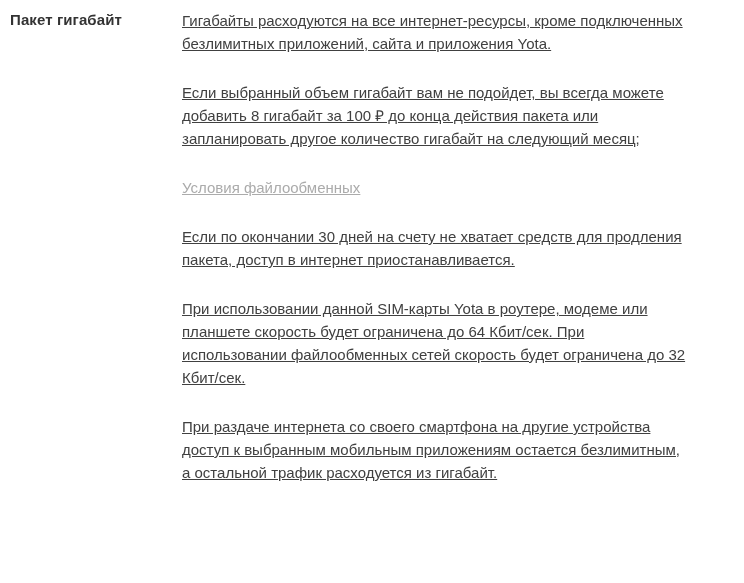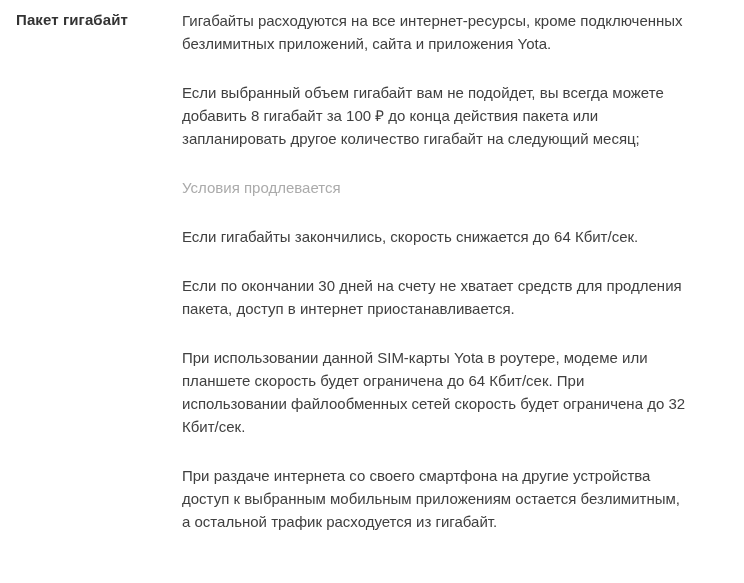--- a/index.html
+++ b/index.html
@@ -15,51 +15,51 @@
   }
   .spec-row {
     display: flex;
     align-items: flex-start;
     padding-top: 9px;
     box-sizing: border-box;
   }
   .label-col {
     width: 182px;
     box-sizing: border-box;
-    padding-left: 16px;
+    padding-left: 10px;
     padding-top: 2px;
     font-size: 15px;
     font-weight: bold;
     color: #333333;
     letter-spacing: 0.1px;
     flex-shrink: 0;
   }
   .content-col {
     width: 505px;
     font-size: 15px;
     line-height: 23px;
     color: #404040;
   }
   .content-col p {
     margin: 0 0 26px 0;
+    text-decoration: underline;
   }
   .content-col p:last-child {
     margin-bottom: 0;
   }
   .content-col p.subheader {
     color: #ababab;
   }
 </style>
 </head>
 <body>
 
 <div class="spec-row">
   <div class="label-col">Пакет гигабайт</div>
   <div class="content-col">
     <p>Гигабайты расходуются на все интернет-ресурсы, кроме подключенных безлимитных приложений, сайта и приложения Yota.</p>
     <p>Если выбранный объем гигабайт вам не подойдет, вы всегда можете добавить 8 гигабайт за 100 ₽ до конца действия пакета или запланировать другое количество гигабайт на следующий месяц;</p>
-    <p class="subheader">Условия продлевается</p>
-    <p>Если гигабайты закончились, скорость снижается до 64 Кбит/сек.</p>
+    <p class="subheader">Условия файлообменных</p>
     <p>Если по окончании 30 дней на счету не хватает средств для продления пакета, доступ в интернет приостанавливается.</p>
     <p>При использовании данной SIM-карты Yota в роутере, модеме или планшете скорость будет ограничена до 64 Кбит/сек. При использовании файлообменных сетей скорость будет ограничена до 32 Кбит/сек.</p>
     <p>При раздаче интернета со своего смартфона на другие устройства доступ к выбранным мобильным приложениям остается безлимитным, а остальной трафик расходуется из гигабайт.</p>
   </div>
 </div>
 
 </body></html>

